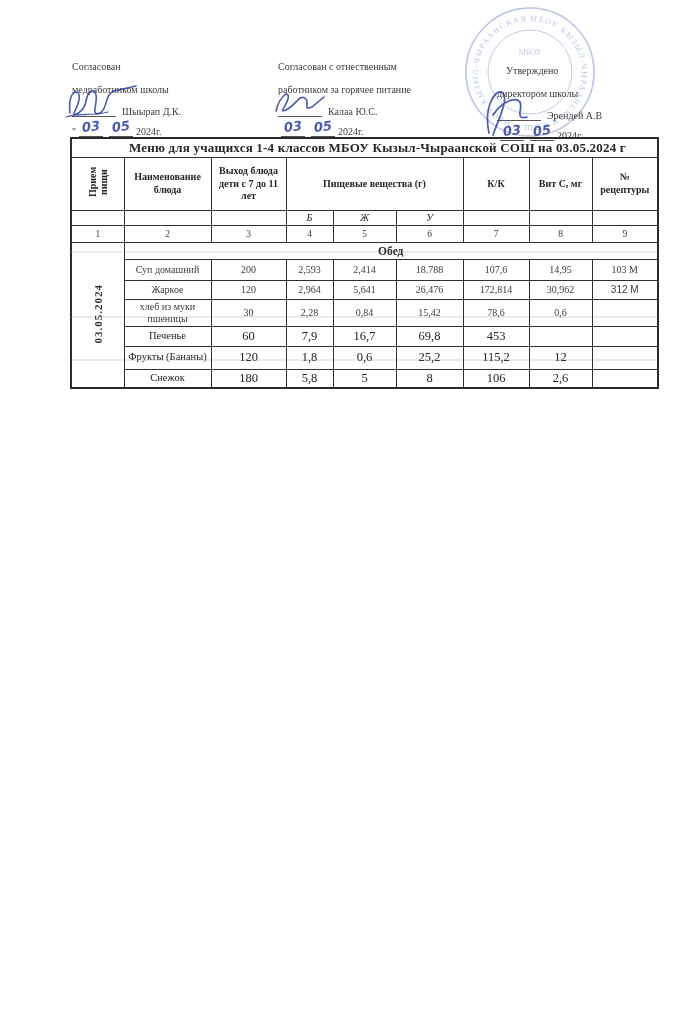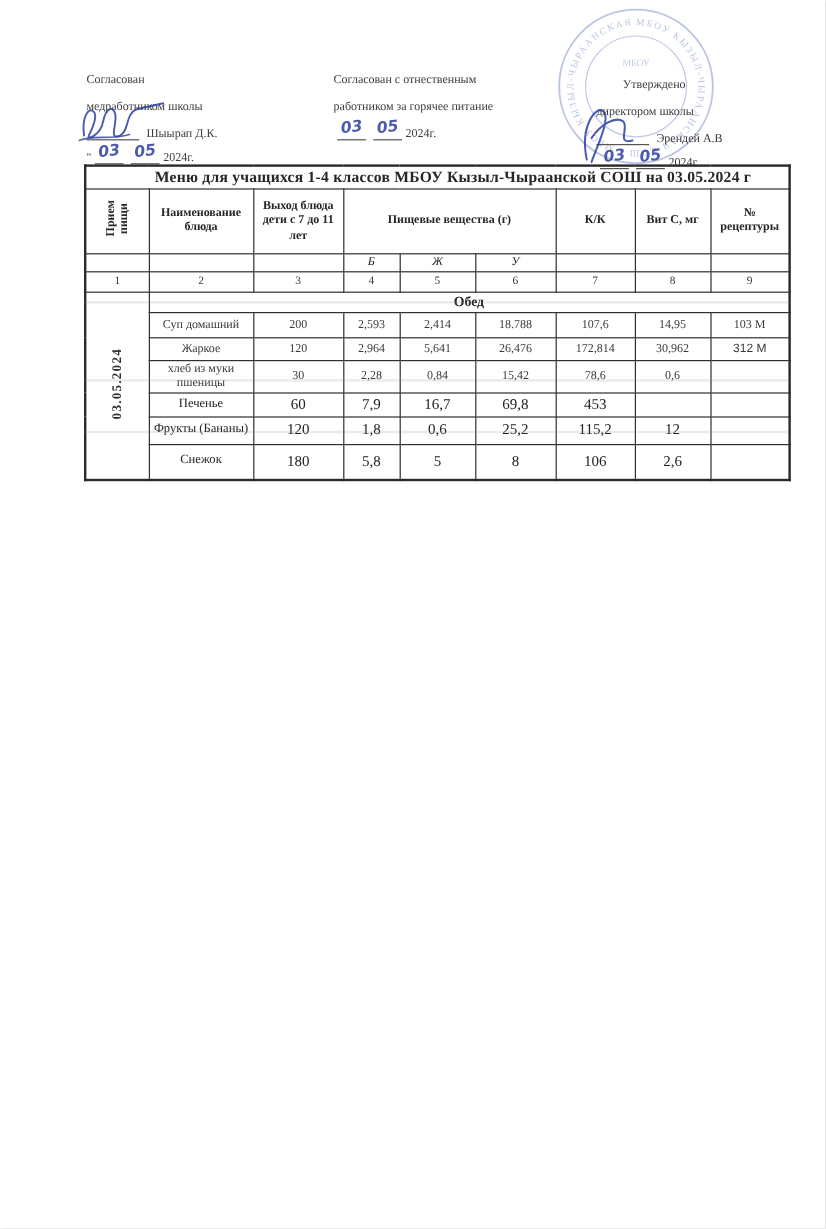--- a/index.html
+++ b/index.html
@@ -8,21 +8,21 @@
     font-family:"Liberation Serif", serif; color:#262626; overflow:hidden;
     box-shadow:0 0 4px rgba(0,0,0,.3);
   }
   
   .approval{position:absolute; font-size:10px; color:#3d3d3d; line-height:1;}
   .approval .l1{margin-bottom:13px;}
   .approval .l2{margin-bottom:10px;}
   .ap-left{left:72px; top:62px; width:195px;}
   .ap-mid{left:278px; top:62px; width:205px;}
   .ap-right{left:497px; top:66px; width:150px;}
-  .ap-right .l1{margin-left:22px;}
+  .ap-right .l1{margin-left:9px;}
   .sig-row{position:relative; height:16px; margin-bottom:4px;}
   .sig-line{display:inline-block; width:44px; border-bottom:1px solid #555; height:11px; vertical-align:bottom;}
   .signee{margin-left:6px;margin-top:16px;}
   .date-row{position:relative; height:16px; white-space:nowrap;}
   .blank{display:inline-block; width:24px; border-bottom:1px solid #555; height:11px; vertical-align:bottom; margin:0 3px; text-align:center;}
   .hw{
     display:inline-block; position:relative; top:-5px;
     font-family:"DejaVu Sans", sans-serif; font-style:italic; font-weight:bold;
     color:#2c3ea0; font-size:13px; transform:rotate(-7deg); opacity:.85;
   }
@@ -52,21 +52,21 @@
   .vert{
     writing-mode:vertical-rl; transform:rotate(180deg);
     display:inline-block; line-height:1.1; max-height:46px;
   }
   .vert-date{
     writing-mode:vertical-rl; transform:rotate(180deg);
     display:inline-block; font-size:11px; letter-spacing:1px; color:#333;
   }
   td.dish{text-align:left; padding-left:4px; font-size:10px; line-height:1.2; color:#333;}
   tr.r0{height:21px;} tr.r1{height:19px;} tr.r2{height:26px;}
-  tr.r3{height:20px;font-family:Liberation Serif, serif;} tr.r4{height:23px;} tr.r5{height:30px;}
+  tr.r3{height:20px;font-family:Liberation Serif, serif;} tr.r4{height:23px;} tr.r5{height:19px;}
   tr.r0 td, tr.r1 td, tr.r2 td{font-size:10px; color:#3b3b3b;}
   tr.r3 td, tr.r4 td, tr.r5 td{font-size:12.5px; color:#222;}
   tr.r3 td.dish, tr.r4 td.dish, tr.r5 td.dish{font-size:10.5px;}
   td.sans{font-family:"Liberation Sans", sans-serif; font-size:10px; text-align:left; padding-left:5px; color:#222;}
   
   .streak{position:absolute; left:70px; width:587px; height:2px; background:rgba(140,140,140,.18);}
 </style>
 </head>
 <body>
 
@@ -95,20 +95,26 @@
       <span class="sig-line"></span><span class="signee">Шыырап Д.К.</span>
     </div>
     <div class="date-row">
       <span>"</span><span class="blank"><span class="hw">03</span></span><span class="blank"><span class="hw">05</span></span><span>2024г.</span>
     </div>
   </div>
 
   <div class="approval ap-mid">
     <div class="l1">Согласован с отнественным</div>
     <div class="l2">работником за горячее питание</div>
+    <div class="sig-row">
+      <svg class="sig-ink" style="left:-6px; top:-20px;" width="60" height="40" viewBox="0 0 60 40">
+        <path d="M4,26 C8,10 18,4 16,14 C14,22 6,28 14,25 C24,20 28,8 34,14 C38,18 30,26 40,22 L52,12" fill="none" stroke="#2c3ea0" stroke-width="1.6" stroke-linecap="round" opacity=".85"></path>
+      </svg>
+      <span class="sig-line"></span><span class="signee">Калаа Ю.С.</span>
+    </div>
     <div class="date-row">
       <span class="blank"><span class="hw">03</span></span><span class="blank"><span class="hw">05</span></span><span>2024г.</span>
     </div>
   </div>
 
   <div class="approval ap-right">
     <div class="l1">Утверждено</div>
     <div class="l2">директором школы</div>
     <div class="sig-row">
       <svg class="sig-ink" style="left:-18px; top:-26px;" width="60" height="58" viewBox="0 0 60 58">

